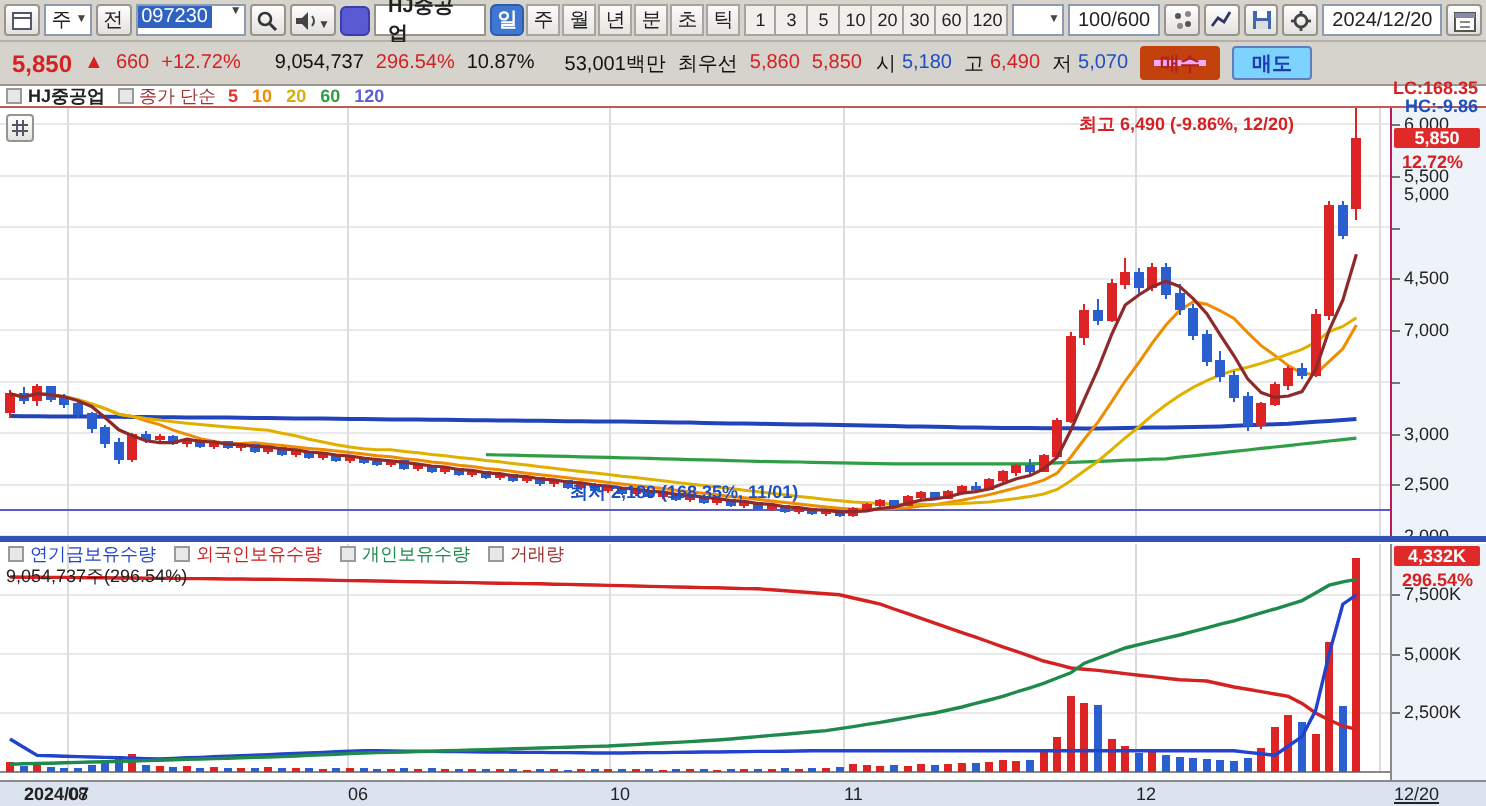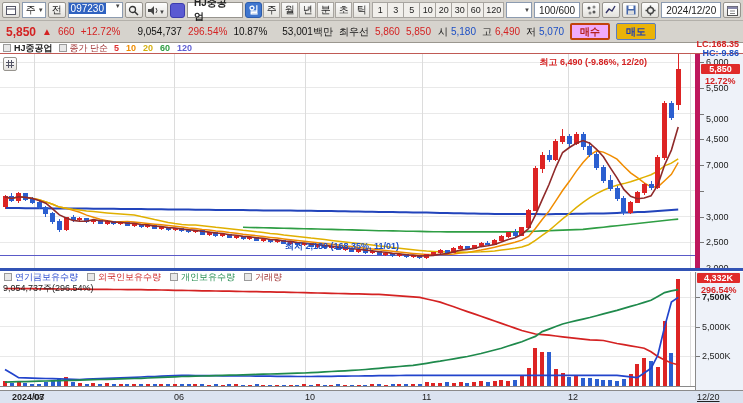--- a/index.html
+++ b/index.html
@@ -34,30 +34,30 @@
   .datebox{height:16px;background:#fff;border:1px solid #8c9bb0;display:inline-flex;align-items:center;
            padding:0 4px;font-size:10px;box-sizing:border-box}
   
   .infobar{position:absolute;top:21px;left:0;width:743px;height:22px;background:#d6d3cd;border-bottom:1px solid #9a978f;
            display:flex;align-items:center;padding:0 3px;box-sizing:border-box;white-space:nowrap}
   .infobar span{margin:0 3px}
   .rd{color:#d42222}.bl{color:#1d4fc4}.bk{color:#111}
   .price-main{font-size:12px;font-weight:bold;margin-left:18px}
   .ordbtn{height:17px;width:40px;display:inline-flex;align-items:center;justify-content:center;font-weight:bold;
           border-radius:2px;box-sizing:border-box;margin-left:3px}
-  .buy{background:#f0abfc;border:2px solid #c2410c;color:#b5211b}
-  .sell{background:#eab308;border:1px solid #5c7dc0;color:#1b3cb5}
+  .buy{background:#f0abfc;border:7px solid #c2410c;color:#b5211b}
+  .sell{background:#7dd3fc;border:1px solid #5c7dc0;color:#1b3cb5}
   
   .legend1{position:absolute;top:43px;left:0;width:743px;height:11px;display:flex;align-items:center;gap:6px;
            padding-left:3px;font-size:9px;border-bottom:1px solid #c05a55;box-sizing:border-box;background:#fff;z-index:5}
   .bullet{width:6px;height:6px;border:1px solid #9a9a9a;background:#e8e8e8;display:inline-block;margin-right:3px}
   .litem{display:inline-flex;align-items:center}
   #price-plot{position:absolute;top:54px;left:0;width:695px;height:214px;background:#fff}
   #price-axis{position:absolute;top:54px;left:695px;width:48px;height:214px;background:#eef2f9;
-              border-left:5px solid #be185d;box-sizing:border-box;font-size:9px;color:#222}
+              border-left:1px solid #be185d;box-sizing:border-box;font-size:9px;color:#222}
   .ptick{position:absolute;left:6px}
   .tickline{position:absolute;left:0;width:4px;height:1px;background:#777}
   .pxmarker{position:absolute;left:1px;right:3px;background:#e02a2a;color:#fff;font-weight:bold;
             text-align:center;border-radius:1px;padding:0 1px;z-index:3}
   .pxpct{position:absolute;left:5px;color:#d42222;font-weight:bold;z-index:3}
   .lchc{position:absolute;right:4px;font-size:9px;font-weight:bold;z-index:8;text-align:right}
   .splitter{position:absolute;left:0;width:743px;top:268px;height:3px;background:#3253b5;border-bottom:1px solid #fff;z-index:4}
   #vol-plot{position:absolute;top:271px;left:0;width:695px;height:119px;background:#fff}
   #vol-axis{position:absolute;top:271px;left:695px;width:48px;height:119px;background:#eef2f9;
             border-left:1px solid #8a8a8a;box-sizing:border-box;font-size:9px;color:#222}
@@ -494,21 +494,21 @@
       <line x1="678.1999999999999" y1="-17.235000000000014" x2="678.1999999999999" y2="55.89500000000001" stroke="#dd2424"></line>
       <rect x="676.1999999999999" y="15.724999999999994" width="4" height="34.504999999999995" fill="#dd2424" stroke="#dd2424"></rect>
     </g>
     <path d="M5.0 142.9 L11.8 144.5 L18.6 142.8 L25.4 143.4 L32.2 144.4 L39.0 146.4 L45.8 149.2 L52.6 154.9 L59.4 160.9 L66.2 163.9 L73.0 166.4 L79.8 167.3 L86.6 167.3 L93.4 165.6 L100.2 166.7 L107.0 167.0 L113.8 168.1 L120.6 168.3 L127.4 169.2 L134.2 169.4 L141.0 170.5 L147.8 170.9 L154.6 172.1 L161.4 172.5 L168.2 173.6 L175.0 174.0 L181.8 175.1 L188.6 175.8 L195.4 176.4 L202.2 177.2 L209.0 178.1 L215.8 179.0 L222.6 179.5 L229.4 180.8 L236.2 181.2 L243.0 182.4 L249.8 182.8 L256.6 183.9 L263.4 184.3 L270.2 185.5 L277.0 185.9 L283.8 187.0 L290.6 187.4 L297.4 188.6 L304.2 189.0 L311.0 190.1 L317.8 190.5 L324.6 191.6 L331.4 192.1 L338.2 193.2 L345.0 193.6 L351.8 194.7 L358.6 195.2 L365.4 196.3 L372.2 196.7 L379.0 197.8 L385.8 198.2 L392.6 199.4 L399.4 199.8 L406.2 200.8 L413.0 201.1 L419.8 202.1 L426.6 201.8 L433.4 201.4 L440.2 200.2 L447.0 199.6 L453.8 197.7 L460.6 196.1 L467.4 195.4 L474.2 194.4 L481.0 192.6 L487.8 191.8 L494.6 190.5 L501.4 187.9 L508.2 185.4 L515.0 183.8 L521.8 180.5 L528.6 174.6 L535.4 161.1 L542.2 145.6 L549.0 130.5 L555.8 113.3 L562.6 98.5 L569.4 93.5 L576.2 89.2 L583.0 86.6 L589.8 89.2 L596.6 95.3 L603.4 102.8 L610.2 113.6 L617.0 123.9 L623.8 135.4 L630.6 142.3 L637.4 144.7 L644.2 144.0 L651.0 141.8 L657.8 130.8 L664.6 111.0 L671.4 96.1 L678.2 73.1 " fill="none" stroke="#8f2a2a" stroke-width="1.6" shape-rendering="auto"></path>
   </svg>
 <div id="price-axis">
     <div class="ptick" style="top: 3px;">6,000</div>
     <div class="tickline" style="top: 8px;"></div>
     <div class="ptick" style="top: 28.75px;">5,500</div>
     <div class="tickline" style="top: 33.75px;"></div>
-    <div class="ptick" style="top: 60px; text-align: center;">5,000</div>
+    <div class="ptick" style="top: 38px; text-align: center;">5,000</div>
     <div class="tickline" style="top: 59.5px;"></div>
     <div class="ptick" style="top: 80.25px;">4,500</div>
     <div class="tickline" style="top: 85.25px;"></div>
     <div class="ptick" style="top: 106px;">7,000</div>
     <div class="tickline" style="top: 111px;"></div>
     <div class="ptick" style="top: 131.75px; margin-left: 44px;">3,500</div>
     <div class="tickline" style="top: 136.75px;"></div>
     <div class="ptick" style="top: 157.5px;">3,000</div>
     <div class="tickline" style="top: 162.5px;"></div>
     <div class="ptick" style="top: 183.25px;">2,500</div>
@@ -659,21 +659,21 @@
       <rect x="655.8" y="96.0933186085036" width="4" height="18.906681391496406" fill="#dd2424"></rect>
       <rect x="662.6" y="50.00828271673109" width="4" height="64.99171728326891" fill="#dd2424"></rect>
       <rect x="669.4" y="81.91330756488128" width="4" height="33.08669243511872" fill="#2b5fd0"></rect>
       <rect x="676.1999999999999" y="8" width="4" height="107" fill="#dd2424"></rect>
     </g>
     <path d="M5.0 17.5 L11.8 17.6 L18.6 17.6 L25.4 17.7 L32.2 17.7 L39.0 17.8 L45.8 17.9 L52.6 17.9 L59.4 18.0 L66.2 18.0 L73.0 18.1 L79.8 18.2 L86.6 18.2 L93.4 18.3 L100.2 18.3 L107.0 18.4 L113.8 18.5 L120.6 18.5 L127.4 18.6 L134.2 18.6 L141.0 18.7 L147.8 18.8 L154.6 18.9 L161.4 19.0 L168.2 19.2 L175.0 19.3 L181.8 19.4 L188.6 19.5 L195.4 19.6 L202.2 19.8 L209.0 19.9 L215.8 20.0 L222.6 20.1 L229.4 20.2 L236.2 20.3 L243.0 20.5 L249.8 20.6 L256.6 20.7 L263.4 20.8 L270.2 20.9 L277.0 21.1 L283.8 21.2 L290.6 21.4 L297.4 21.5 L304.2 21.7 L311.0 21.8 L317.8 22.0 L324.6 22.2 L331.4 22.3 L338.2 22.5 L345.0 22.6 L351.8 22.8 L358.6 22.9 L365.4 23.1 L372.2 23.3 L379.0 23.4 L385.8 23.9 L392.6 24.4 L399.4 24.9 L406.2 25.4 L413.0 25.9 L419.8 26.4 L426.6 28.0 L433.4 29.5 L440.2 31.1 L447.0 33.5 L453.8 35.8 L460.6 38.2 L467.4 40.6 L474.2 42.9 L481.0 45.3 L487.8 47.6 L494.6 50.0 L501.4 52.4 L508.2 54.7 L515.0 57.1 L521.8 59.5 L528.6 61.2 L535.4 63.0 L542.2 63.6 L549.0 64.2 L555.8 65.0 L562.6 65.8 L569.4 66.6 L576.2 67.3 L583.0 68.1 L589.8 68.9 L596.6 69.2 L603.4 69.5 L610.2 71.0 L617.0 72.5 L623.8 73.6 L630.6 74.8 L637.4 76.0 L644.2 77.2 L651.0 80.7 L657.8 85.5 L664.6 89.0 L671.4 92.0 L678.2 93.7 " fill="none" stroke="#d42222" stroke-width="1.7" shape-rendering="auto"></path>
     <path d="M5.0 98.5 L11.8 102.6 L18.6 106.7 L25.4 106.9 L32.2 107.1 L39.0 107.3 L45.8 107.5 L52.6 107.7 L59.4 107.9 L66.2 108.1 L73.0 108.3 L79.8 108.5 L86.6 108.2 L93.4 107.9 L100.2 107.7 L107.0 107.4 L113.8 107.1 L120.6 106.8 L127.4 106.6 L134.2 106.3 L141.0 106.0 L147.8 105.7 L154.6 105.5 L161.4 105.2 L168.2 104.9 L175.0 104.6 L181.8 104.4 L188.6 104.4 L195.4 104.5 L202.2 104.6 L209.0 104.6 L215.8 104.7 L222.6 104.8 L229.4 104.8 L236.2 104.9 L243.0 105.0 L249.8 105.0 L256.6 105.1 L263.4 105.2 L270.2 105.2 L277.0 105.3 L283.8 105.3 L290.6 105.4 L297.4 105.5 L304.2 105.5 L311.0 105.5 L317.8 105.4 L324.6 105.3 L331.4 105.3 L338.2 105.2 L345.0 105.1 L351.8 105.0 L358.6 105.0 L365.4 104.9 L372.2 104.8 L379.0 104.7 L385.8 104.7 L392.6 104.6 L399.4 104.5 L406.2 104.4 L413.0 104.4 L419.8 104.4 L426.6 104.4 L433.4 104.4 L440.2 104.4 L447.0 104.4 L453.8 104.4 L460.6 104.4 L467.4 104.4 L474.2 104.4 L481.0 104.4 L487.8 104.4 L494.6 104.4 L501.4 104.4 L508.2 104.4 L515.0 104.4 L521.8 104.4 L528.6 104.4 L535.4 104.4 L542.2 104.4 L549.0 104.4 L555.8 104.4 L562.6 104.4 L569.4 104.4 L576.2 104.4 L583.0 104.4 L589.8 104.4 L596.6 104.4 L603.4 104.4 L610.2 104.4 L617.0 104.4 L623.8 105.2 L630.6 105.9 L637.4 106.7 L644.2 102.0 L651.0 97.3 L657.8 84.3 L664.6 55.9 L671.4 31.1 L678.2 26.4 " fill="none" stroke="#2244cc" stroke-width="1.7" shape-rendering="auto"></path>
     <path d="M5.0 111.1 L11.8 110.9 L18.6 110.7 L25.4 110.6 L32.2 110.4 L39.0 110.2 L45.8 110.0 L52.6 109.9 L59.4 109.7 L66.2 109.5 L73.0 109.3 L79.8 109.1 L86.6 108.9 L93.4 108.7 L100.2 108.5 L107.0 108.3 L113.8 108.1 L120.6 107.9 L127.4 107.7 L134.2 107.5 L141.0 107.3 L147.8 107.0 L154.6 106.7 L161.4 106.4 L168.2 106.1 L175.0 105.8 L181.8 105.5 L188.6 105.3 L195.4 105.2 L202.2 105.0 L209.0 104.8 L215.8 104.6 L222.6 104.4 L229.4 104.2 L236.2 104.0 L243.0 103.8 L249.8 103.6 L256.6 103.4 L263.4 103.2 L270.2 103.0 L277.0 102.8 L283.8 102.6 L290.6 102.4 L297.4 102.2 L304.2 102.0 L311.0 101.6 L317.8 101.3 L324.6 100.9 L331.4 100.5 L338.2 100.2 L345.0 99.8 L351.8 99.4 L358.6 99.0 L365.4 98.5 L372.2 97.9 L379.0 97.3 L385.8 96.7 L392.6 96.1 L399.4 95.5 L406.2 94.9 L413.0 94.3 L419.8 93.3 L426.6 92.3 L433.4 91.2 L440.2 90.2 L447.0 89.0 L453.8 87.8 L460.6 86.6 L467.4 85.5 L474.2 84.0 L481.0 82.5 L487.8 80.7 L494.6 79.0 L501.4 77.2 L508.2 75.0 L515.0 72.9 L521.8 70.7 L528.6 68.0 L535.4 65.4 L542.2 60.6 L549.0 58.1 L555.8 55.5 L562.6 53.0 L569.4 51.3 L576.2 49.7 L583.0 48.1 L589.8 46.5 L596.6 44.7 L603.4 42.9 L610.2 41.1 L617.0 39.4 L623.8 37.4 L630.6 35.4 L637.4 33.5 L644.2 31.4 L651.0 29.3 L657.8 25.5 L664.6 21.6 L671.4 19.9 L678.2 18.7 " fill="none" stroke="#1f8a4c" stroke-width="1.7" shape-rendering="auto"></path>
   </svg>
 <div id="vol-axis">
-    <div class="ptick" style="top: 21.3749px; font-weight: bold;">7,500K</div>
+    <div class="ptick" style="top: 21.3749px;">7,500K</div>
     <div class="tickline" style="top: 26.3749px;"></div>
     <div class="ptick" style="top: 50.9166px;">5,000K</div>
     <div class="tickline" style="top: 55.9166px;"></div>
     <div class="ptick" style="top: 80.4583px;">2,500K</div>
     <div class="tickline" style="top: 85.4583px;"></div>
     <div class="pxmarker" style="top: 2px;">4,332K</div>
     <div class="pxpct" style="top: 14px;">296.54%</div>
   </div>
 
 <div id="date-axis">

